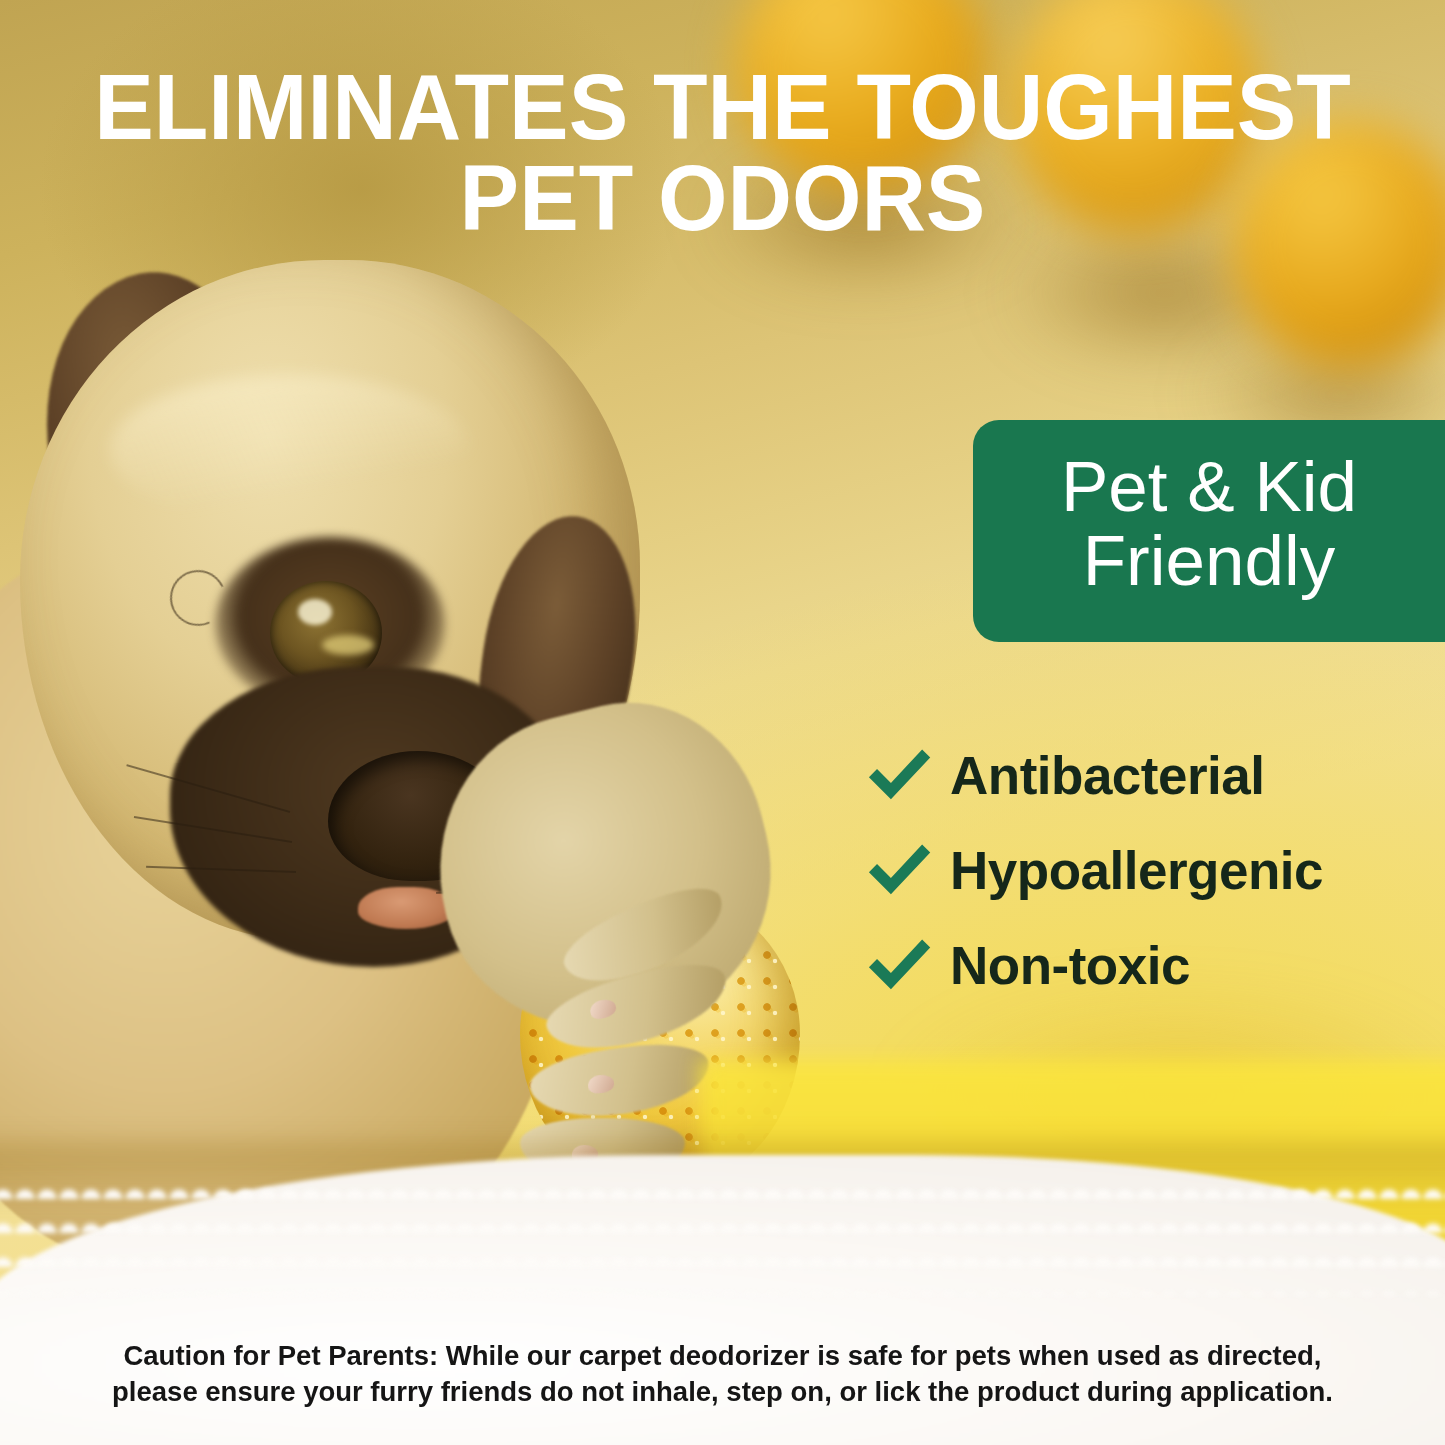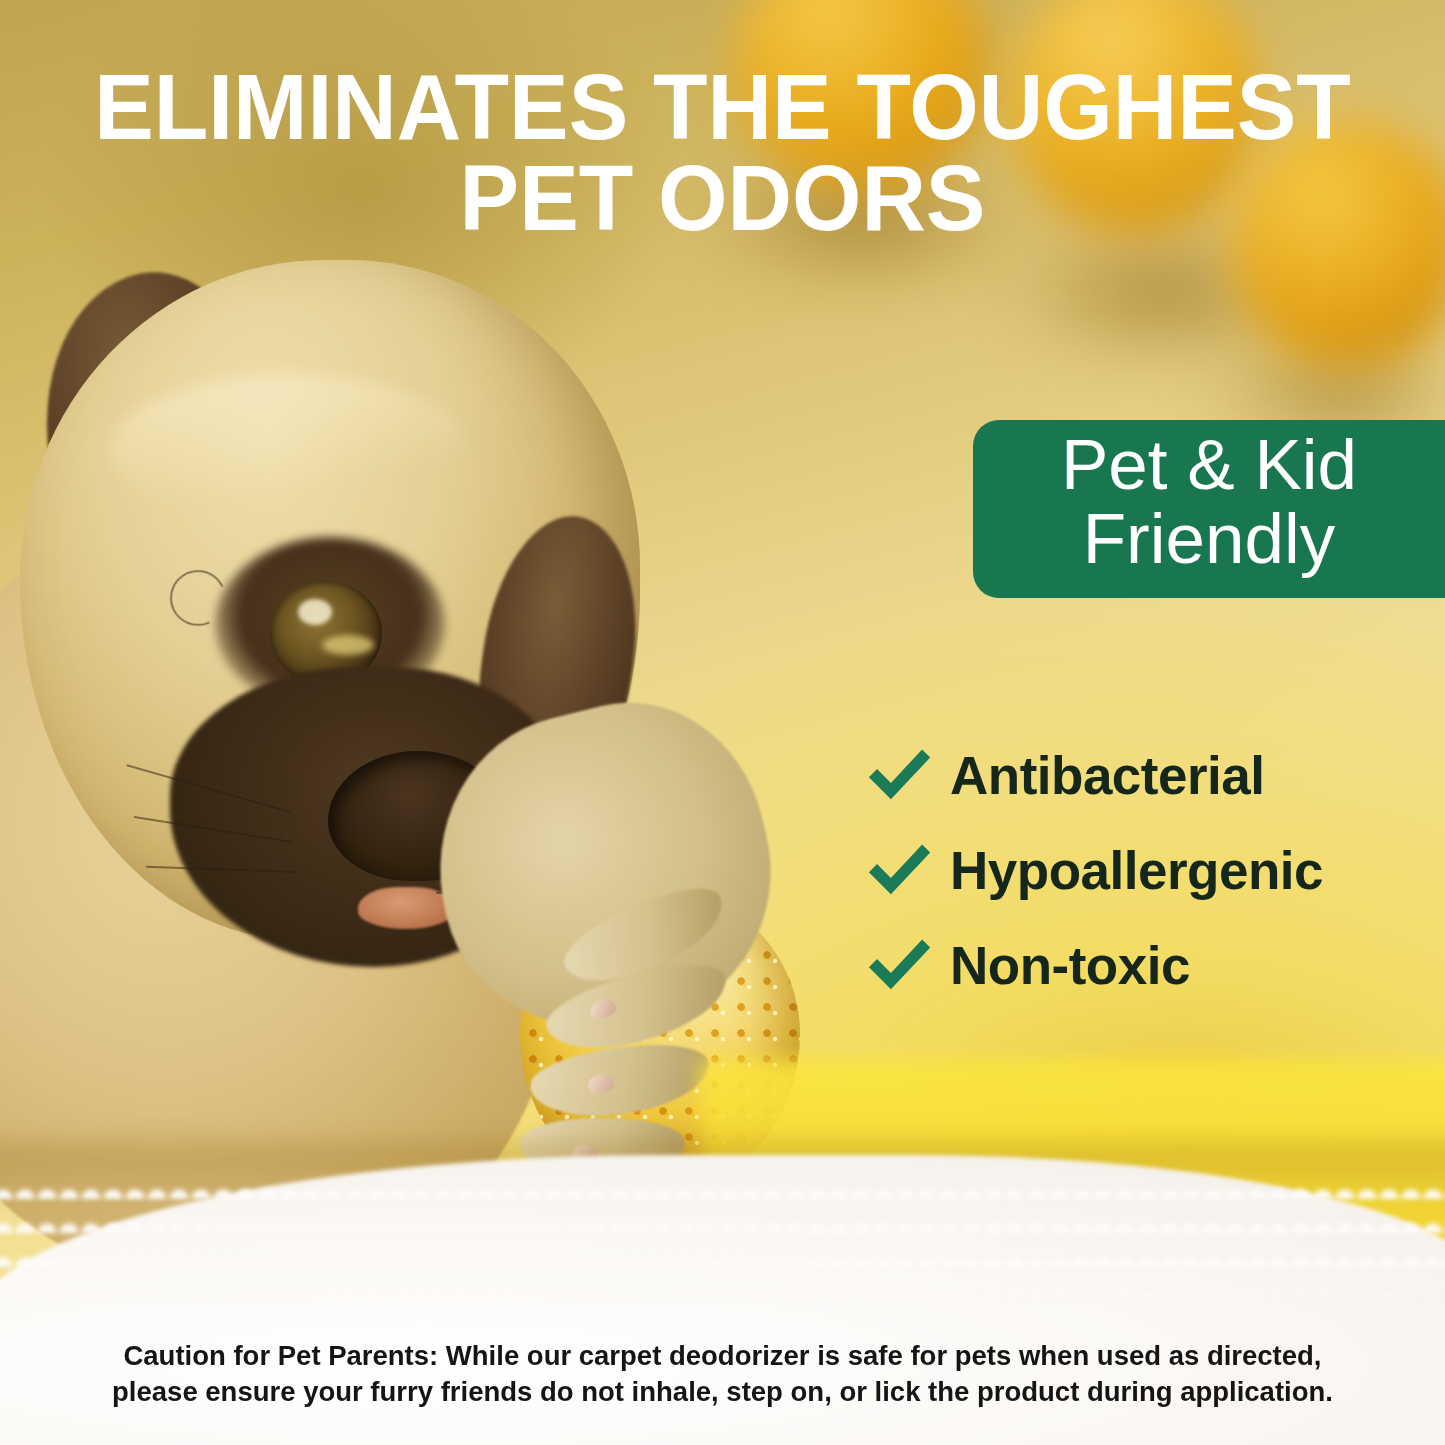--- a/index.html
+++ b/index.html
@@ -257,21 +257,21 @@
     line-height: .98;
     letter-spacing: 0px;
     transform: scaleX(.96);
     padding: 0 40px;
     white-space: pre-line;
   }
 
   .badge {
     position: absolute;
     left: 973px; top: 420px;
-    width: 472px; height: 178px;
+    width: 472px; height: 222px;
     background: #19774f;
     border-radius: 26px 0 0 26px;
     display: flex;
     align-items: center;
     justify-content: center;
     box-sizing: border-box;
     padding: 0 22px 14px 22px;
   }
   .badge-text {
     color: #ffffff;

